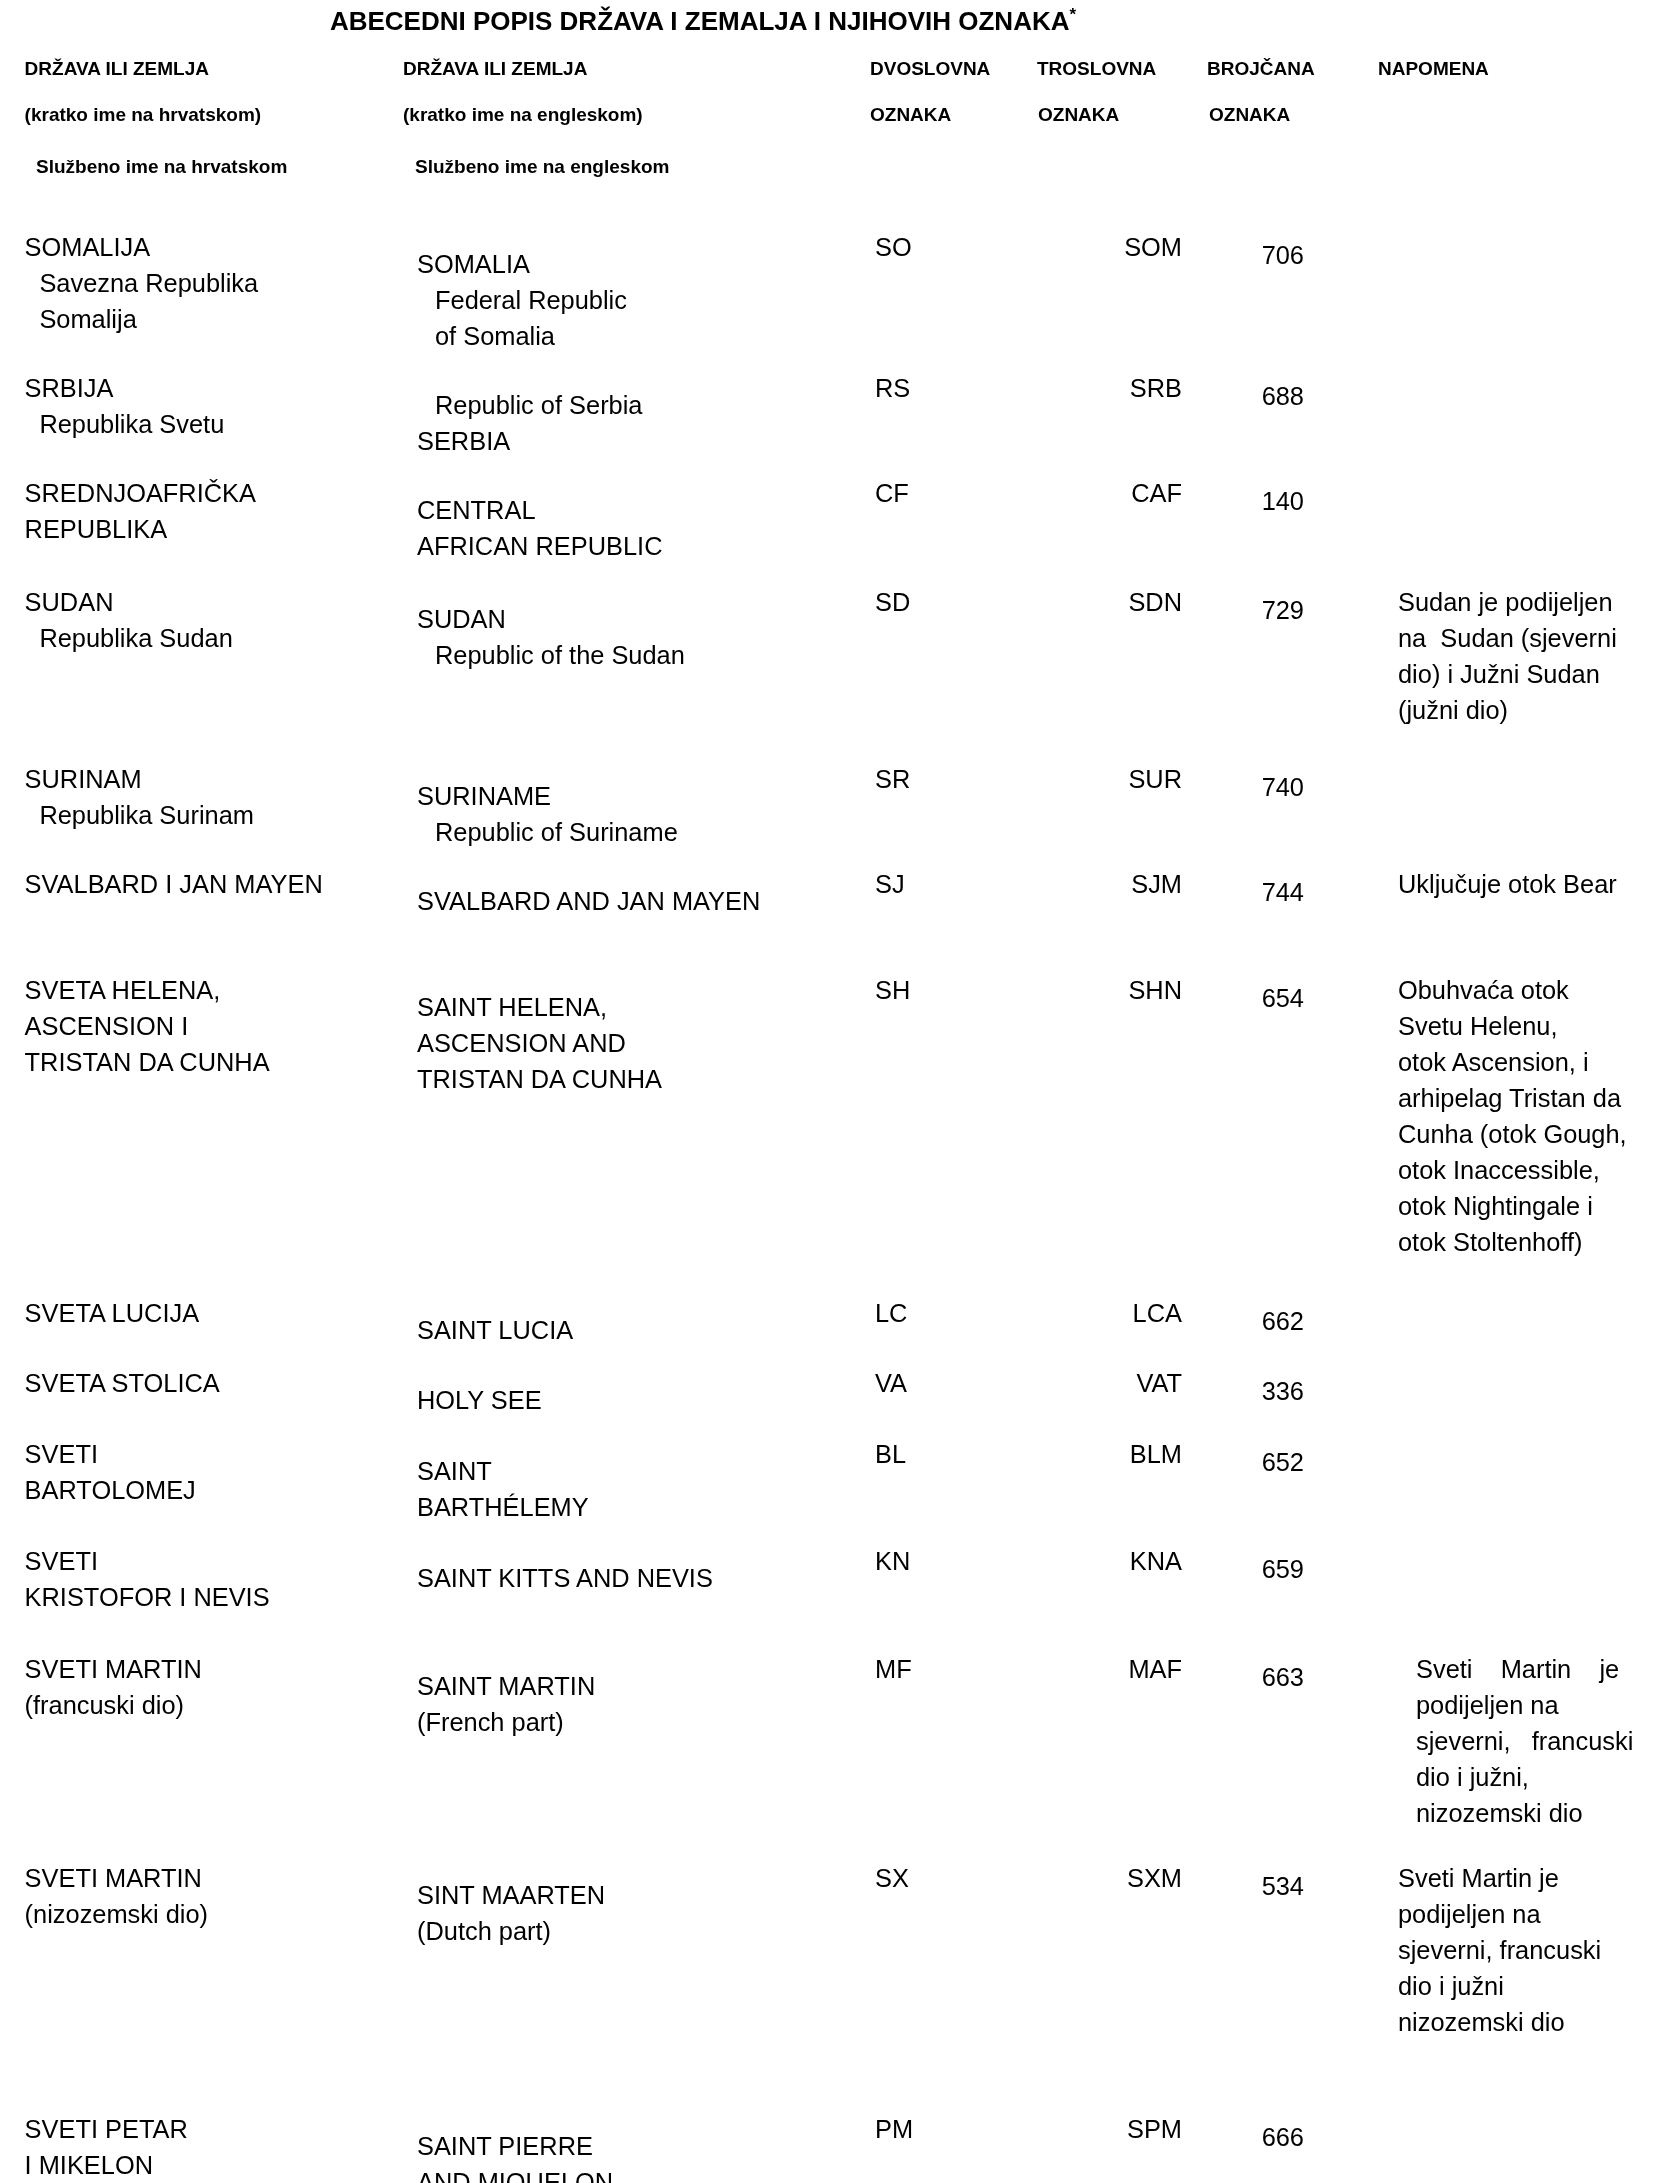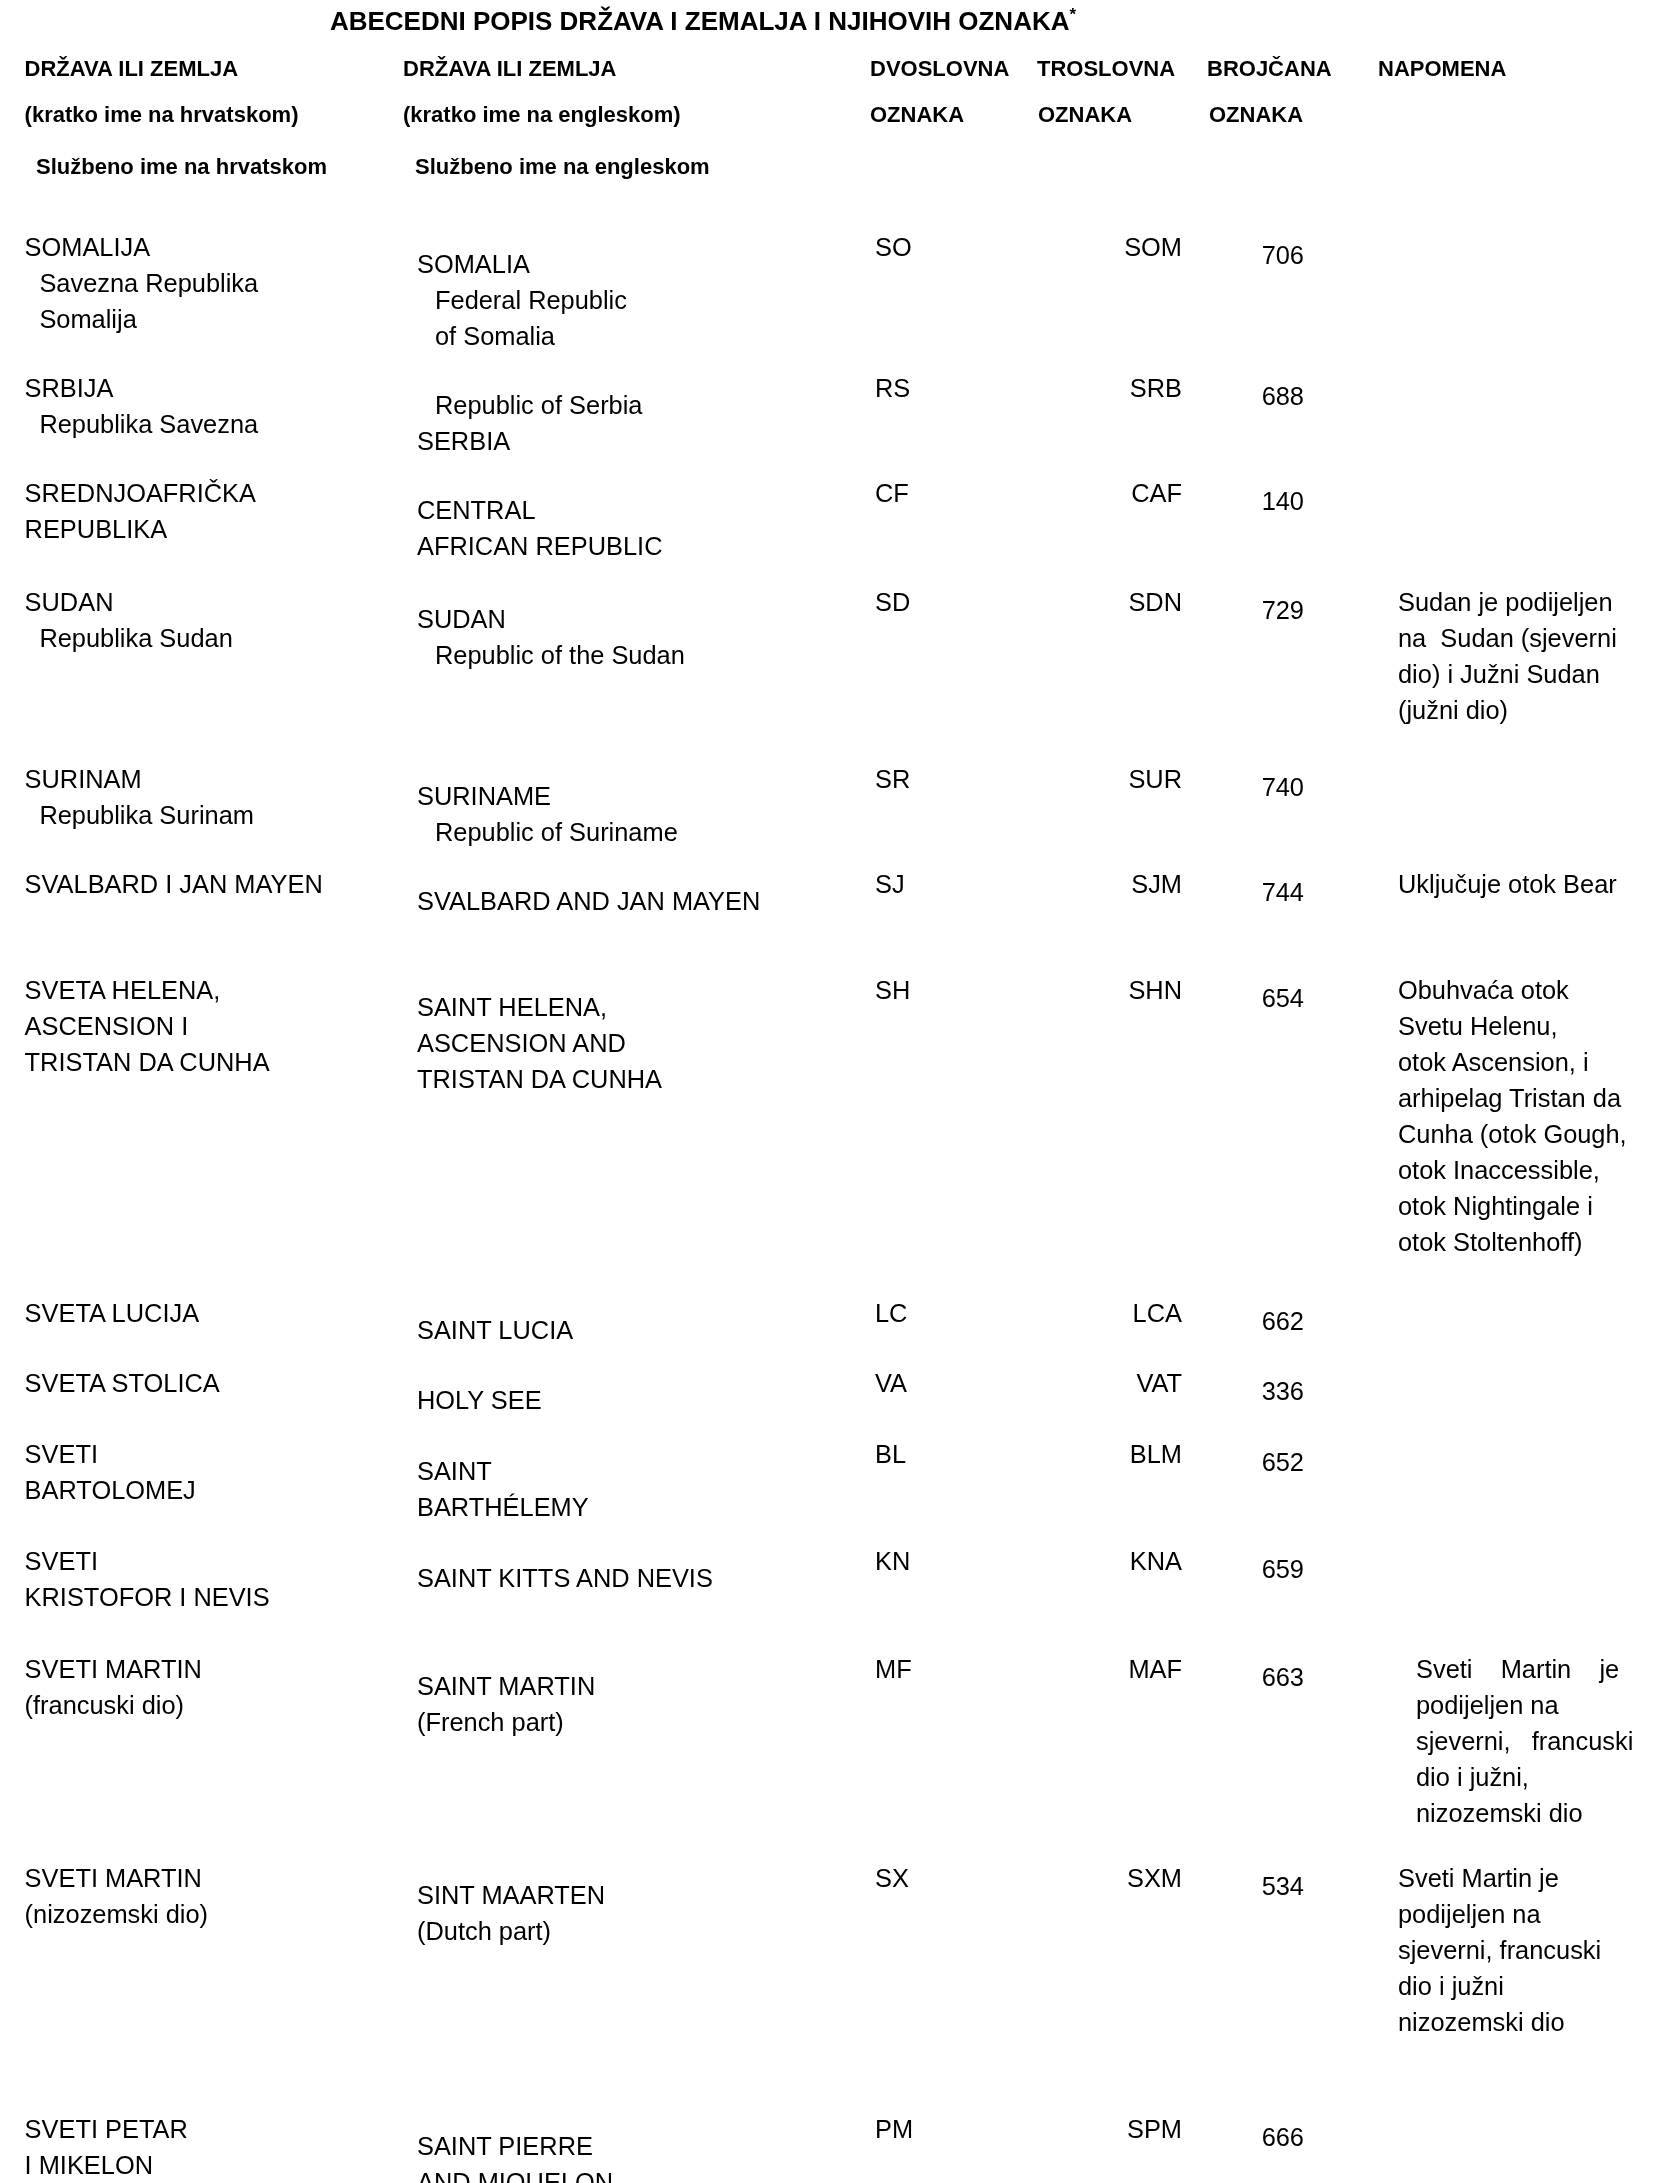--- a/index.html
+++ b/index.html
@@ -9,21 +9,21 @@
     font-family:"Liberation Sans","DejaVu Sans",sans-serif;
     font-size:25.4px;line-height:36px;
     overflow:hidden;position:relative;
   }
   .pre{white-space:pre-wrap;}
   .title{
     position:absolute;top:4.9px;left:0;width:1406px;
     text-align:center;font-weight:bold;font-size:26px;line-height:33px;
   }
   .title sup{font-size:17px;line-height:0;vertical-align:super;}
-  .hline{position:absolute;font-weight:bold;font-size:22px;white-space:nowrap;}
+  .hline{position:absolute;font-weight:bold;font-size:19px;white-space:nowrap;}
   .row{position:absolute;left:0;top:0;width:1674px;height:0;}
   .cell{position:absolute;top:0;}
   .c-hr{left:24.6px;width:365px;}
   .c-en{left:417px;width:447px;margin-top:17px;}
   .c-a2{left:875px;width:66px;text-align:left;}
   .c-a3{left:1100px;width:82px;text-align:right;}
   .c-num{left:1211px;width:93px;text-align:right;margin-top:8px;}
   .c-note{left:1398px;width:274px;}
   .c-note.note-alt{left:1416px;width:254px;}
   .official{padding-left:14.8px;}
@@ -70,21 +70,21 @@
     </div>
     <div class="cell c-a2">SO</div>
     <div class="cell c-a3">SOM</div>
     <div class="cell c-num">706</div>
     <div class="cell c-note pre"></div>
   </div>
 
   <div class="row" style="top:370px;">
     <div class="cell c-hr">
       <div class="pre">SRBIJA</div>
-      <div class="pre official">Republika Savezna</div>
+      <div class="pre official">Republika Svetu</div>
     </div>
     <div class="cell c-en">
       <div class="pre official">Republic of Serbia</div>
       <div class="pre">SERBIA</div>
     </div>
     <div class="cell c-a2">RS</div>
     <div class="cell c-a3">SRB</div>
     <div class="cell c-num">688</div>
     <div class="cell c-note pre"></div>
   </div>

